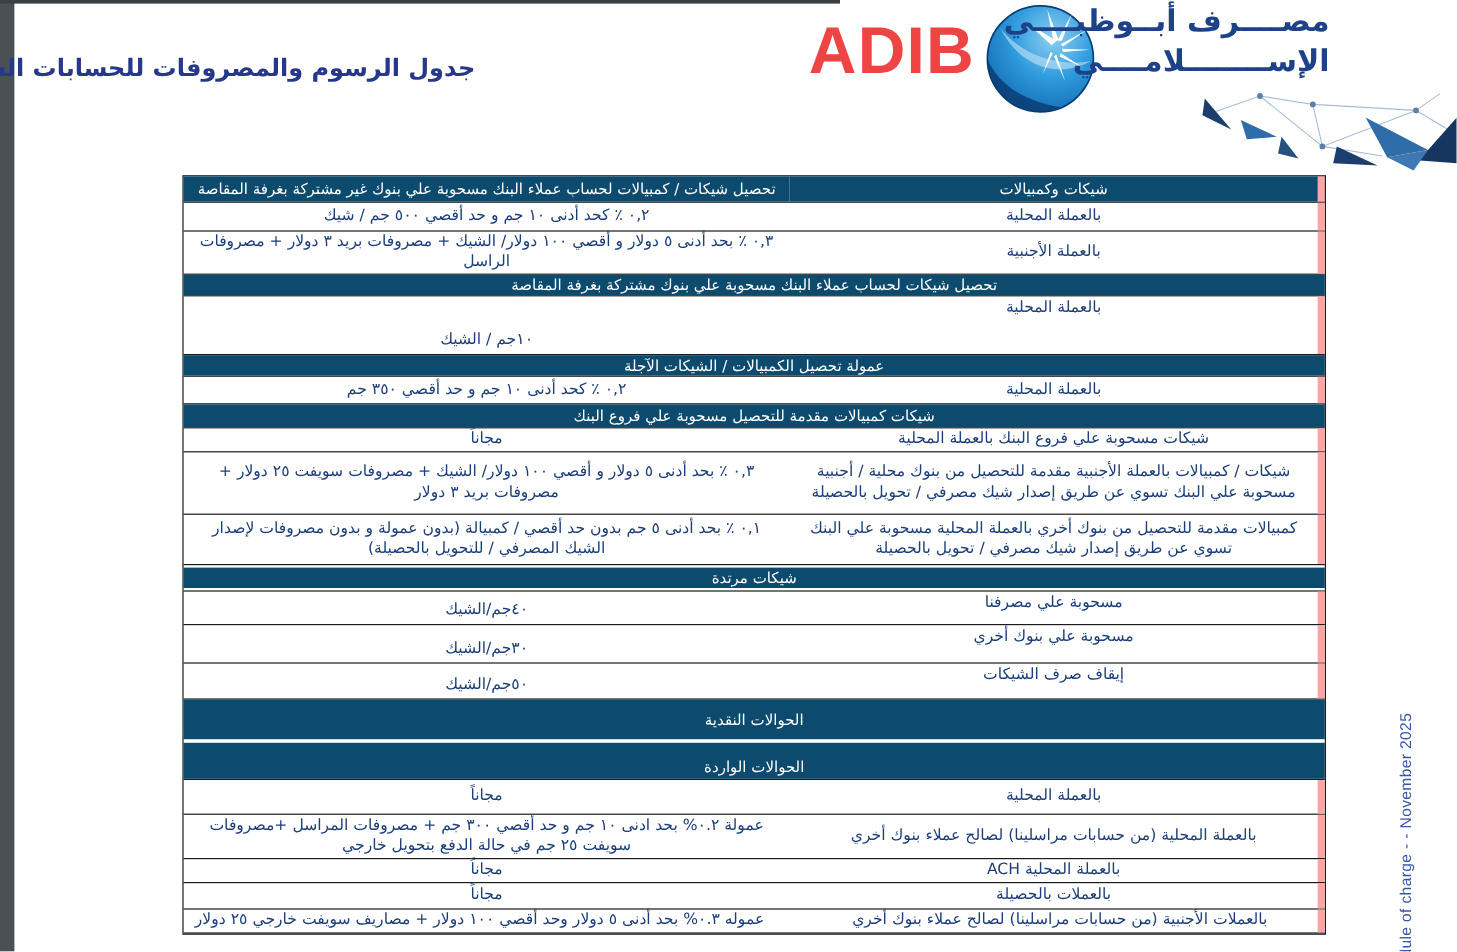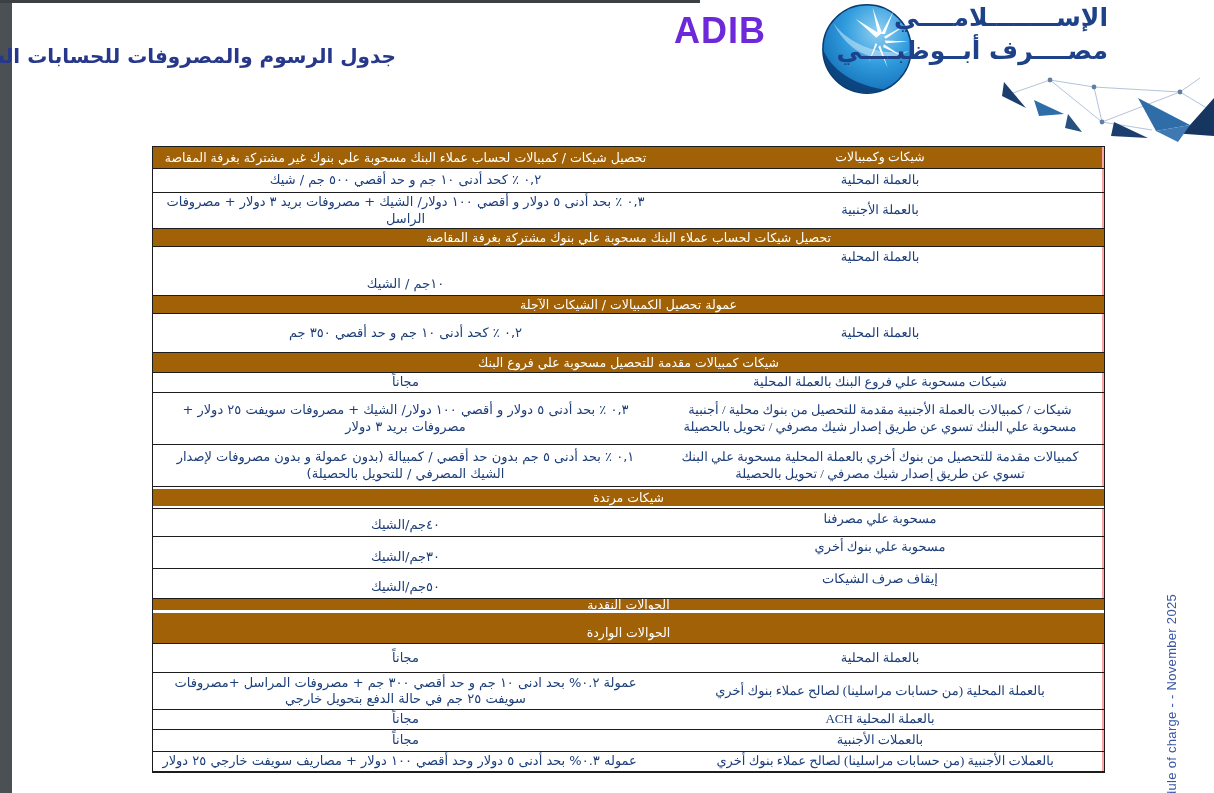--- a/index.html
+++ b/index.html
@@ -14,21 +14,21 @@
 
   
   .page-title{
     position:absolute;left:36px;top:44px;width:360px;
     direction:rtl;text-align:right;white-space:nowrap;
     font-size:20px;font-weight:bold;color:#27388B;
   }
   .adib-wordmark{
     position:absolute;left:674px;top:10px;
     font-family:"Liberation Sans",sans-serif;
-    font-size:36px;font-weight:bold;color:#6d28d9;letter-spacing:1px;
+    font-size:55px;font-weight:bold;color:#ef4444;letter-spacing:1px;
   }
   .globe{position:absolute;left:820px;top:2px;width:94px;height:94px;}
   .logo-arabic{
     position:absolute;left:938px;top:2px;width:170px;
     direction:rtl;text-align:right;color:#1E4289;font-weight:bold;
     font-size:25px;line-height:1.3;white-space:nowrap;
   }
   .constellation{position:absolute;left:942px;top:70px;width:272px;height:74px;}
 
   
@@ -38,24 +38,24 @@
     background:#ffffff;
   }
   .t-row{display:flex;box-sizing:border-box;border-bottom:1px solid #1c1c1c;}
   .t-row:last-child{border-bottom:1px solid #1c1c1c;gap:22px;}
   .cell{
     box-sizing:border-box;display:flex;align-items:center;justify-content:center;
     direction:rtl;text-align:center;
     padding:1px 8px;color:#1C3E79;font-size:13px;line-height:1.25;
   }
   .value-cell{width:505px;}
-  .label-cell{width:446px;border-right:2px solid #fca5a5;order:2;font-family:Liberation Serif, serif;}
+  .label-cell{width:446px;border-right:6px solid #fca5a5;order:2;}
   .value-cell{order:1;}
   .full{width:100%;}
-  .head-cell{background:#a16207;color:#ffffff;font-size:12.5px;}
+  .head-cell{background:#0c4a6e;color:#ffffff;font-size:12.5px;}
   .v-split .label-cell{align-items:flex-start;padding-top:2px;}
   .v-split .value-cell{align-items:flex-end;padding-bottom:3px;}
   .v-bottom .cell{align-items:flex-end;padding-bottom:2px;}
 
   
   .side-note-anchor{position:absolute;left:1164px;top:795px;width:0;height:0;}
   .side-note{
     display:inline-block;white-space:nowrap;
     transform:rotate(-90deg);transform-origin:top left;
     font-family:"Liberation Sans",sans-serif;
@@ -89,22 +89,22 @@
     <polygon points="65,34 78,10 69,34"></polygon>
     <polygon points="68,37 92,24 70,39"></polygon>
     <polygon points="69,41 94,42 70,44"></polygon>
     <polygon points="68,45 88,58 67,48"></polygon>
     <polygon points="64,46 72,70 62,48"></polygon>
     <polygon points="61,45 52,64 59,44"></polygon>
   </g>
 </svg>
 
 <div class="logo-arabic">
+  <div>مصــــرف أبــوظبــــي</div>
   <div>الإســــــــلامــــي</div>
-  <div>مصــــرف أبــوظبــــي</div>
 </div>
 
 <svg class="constellation" viewBox="0 0 272 74">
   <g stroke="#A9BCD6" stroke-width="0.9" fill="none">
     <polyline points="68,24 108,10 152,17 160,52"></polyline>
     <polyline points="152,17 238,22 268,40"></polyline>
     <polyline points="108,10 160,52 238,22"></polyline>
     <polyline points="238,22 258,8"></polyline>
     <polyline points="160,52 210,60"></polyline>
   </g>
@@ -141,21 +141,21 @@
     <div class="t-row" style="height: 18px;">
       <div class="cell head-cell full">تحصيل شيكات لحساب عملاء البنك مسحوبة علي بنوك مشتركة بغرفة المقاصة</div>
     </div>
     <div class="t-row v-split" style="height: 49px;">
       <div class="cell value-cell">١٠جم / الشيك</div>
       <div class="cell label-cell">بالعملة المحلية</div>
     </div>
     <div class="t-row" style="height: 18px;">
       <div class="cell head-cell full">عمولة تحصيل الكمبيالات / الشيكات الآجلة</div>
     </div>
-    <div class="t-row" style="height: 39px;">
+    <div class="t-row" style="height: 23px;">
       <div class="cell value-cell">٠,٢ ٪ كحد أدنى ١٠ جم و حد أقصي ٣٥٠ جم</div>
       <div class="cell label-cell">بالعملة المحلية</div>
     </div>
     <div class="t-row" style="height: 20px; justify-content: center;">
       <div class="cell head-cell full">شيكات كمبيالات مقدمة للتحصيل مسحوبة علي فروع البنك</div>
     </div>
     <div class="t-row" style="height: 20px;">
       <div class="cell value-cell">مجاناً</div>
       <div class="cell label-cell">شيكات مسحوبة علي فروع البنك بالعملة المحلية</div>
     </div>
@@ -175,41 +175,41 @@
       <div class="cell label-cell">مسحوبة علي مصرفنا</div>
     </div>
     <div class="t-row v-split" style="height: 32px;">
       <div class="cell value-cell">٣٠جم/الشيك</div>
       <div class="cell label-cell">مسحوبة علي بنوك أخري</div>
     </div>
     <div class="t-row v-split" style="height: 30px;">
       <div class="cell value-cell">٥٠جم/الشيك</div>
       <div class="cell label-cell">إيقاف صرف الشيكات</div>
     </div>
-    <div class="t-row" style="height: 14px; border-bottom: 3px solid rgb(255, 255, 255); border-radius: 11px;">
+    <div class="t-row" style="height: 36px; border-bottom: 3px solid rgb(255, 255, 255); border-radius: 11px;">
       <div class="cell head-cell full">الحوالات النقدية</div>
     </div>
     <div class="t-row v-bottom" style="height: 31px;">
       <div class="cell head-cell full">الحوالات الواردة</div>
     </div>
     <div class="t-row" style="height: 29px;">
       <div class="cell value-cell">مجاناً</div>
       <div class="cell label-cell">بالعملة المحلية</div>
     </div>
     <div class="t-row" style="height: 37px;">
       <div class="cell value-cell">عمولة ٠.٢% بحد ادنى ١٠ جم و حد أقصي ٣٠٠ جم + مصروفات المراسل +مصروفات سويفت ٢٥ جم في حالة الدفع بتحويل خارجي</div>
       <div class="cell label-cell">بالعملة المحلية (من حسابات مراسلينا) لصالح عملاء بنوك أخري</div>
     </div>
     <div class="t-row" style="height: 20px;">
       <div class="cell value-cell">مجاناً</div>
       <div class="cell label-cell">بالعملة المحلية ACH</div>
     </div>
     <div class="t-row" style="height: 22px;">
       <div class="cell value-cell">مجاناً</div>
-      <div class="cell label-cell">بالعملات الأجنبية</div>
+      <div class="cell label-cell">بالعملات بالحصيلة</div>
     </div>
     <div class="t-row" style="height: 20px;">
       <div class="cell value-cell">عموله ٠.٣% بحد أدنى ٥ دولار وحد أقصي ١٠٠ دولار + مصاريف سويفت خارجي ٢٥ دولار</div>
       <div class="cell label-cell">بالعملات الأجنبية (من حسابات مراسلينا) لصالح عملاء بنوك أخري</div>
     </div>
   </div>
 
 <div class="side-note-anchor">
   <span class="side-note">dule of charge - - November 2025</span>
 </div>

